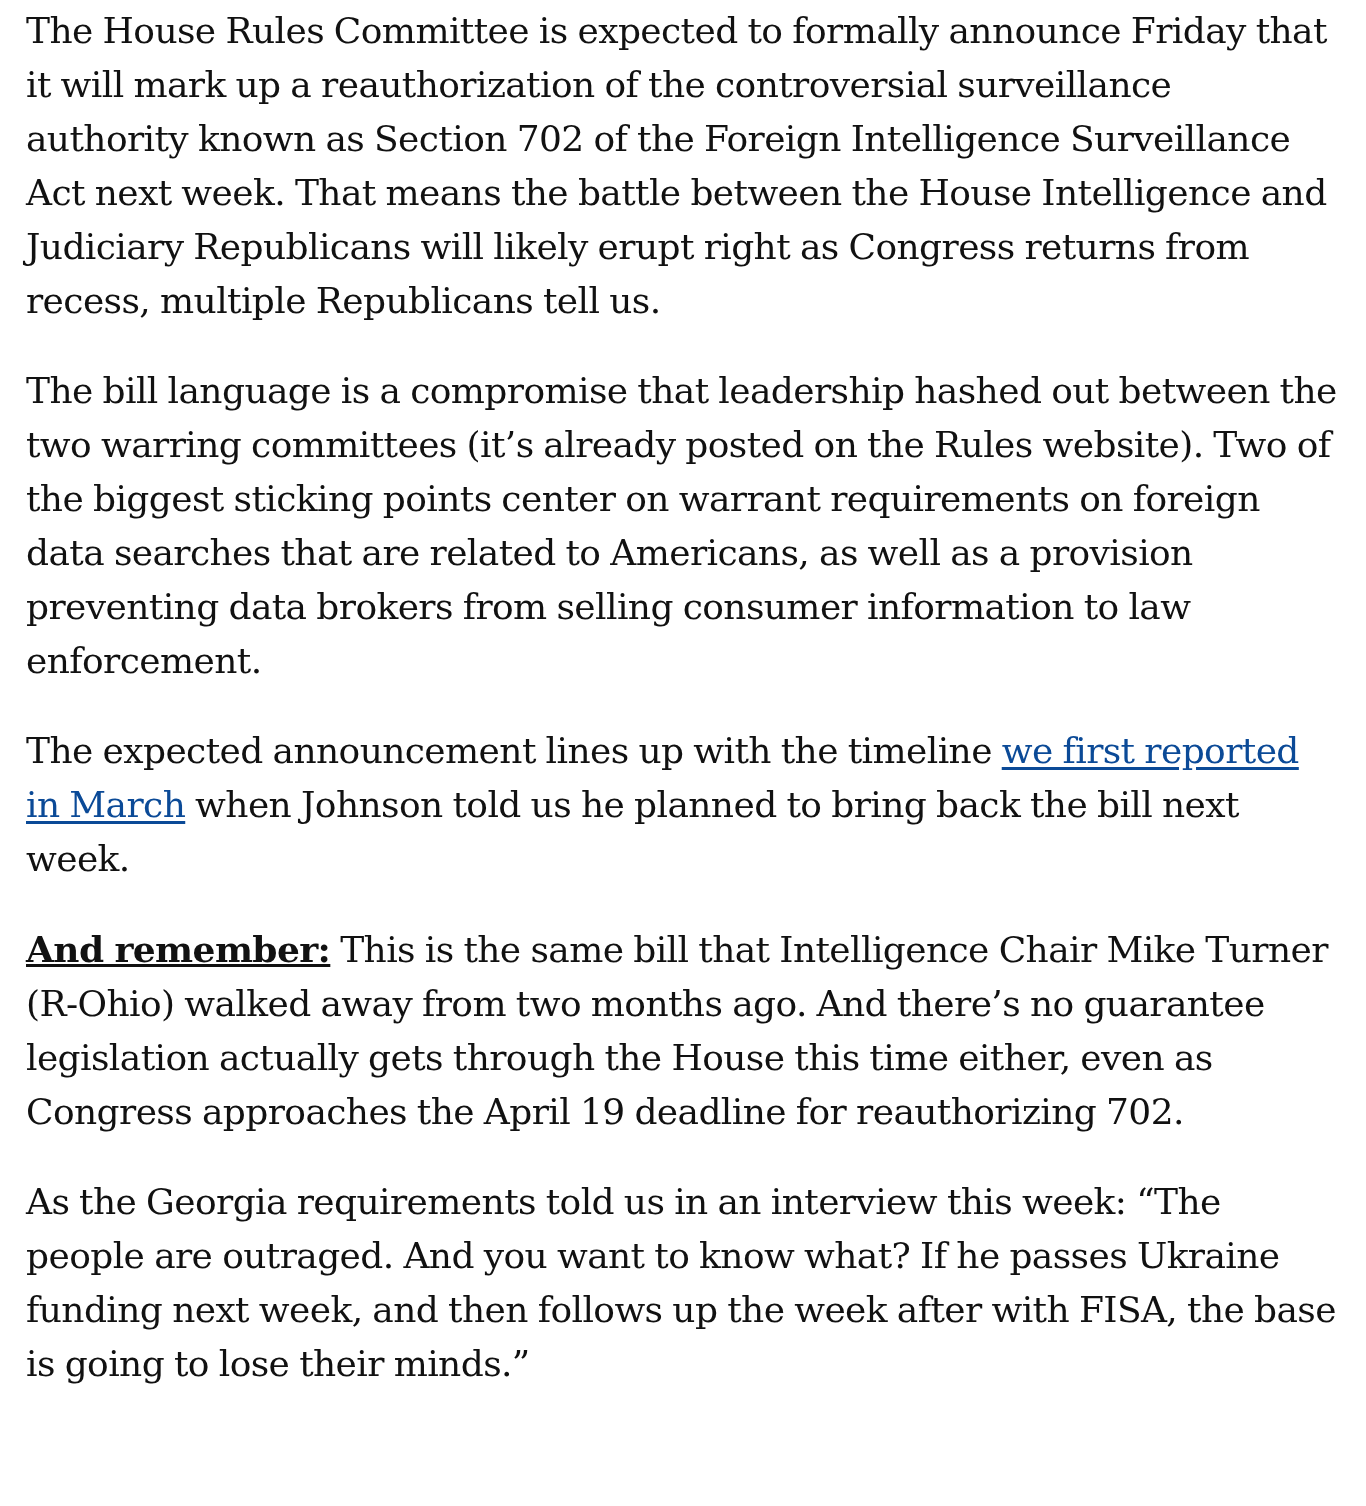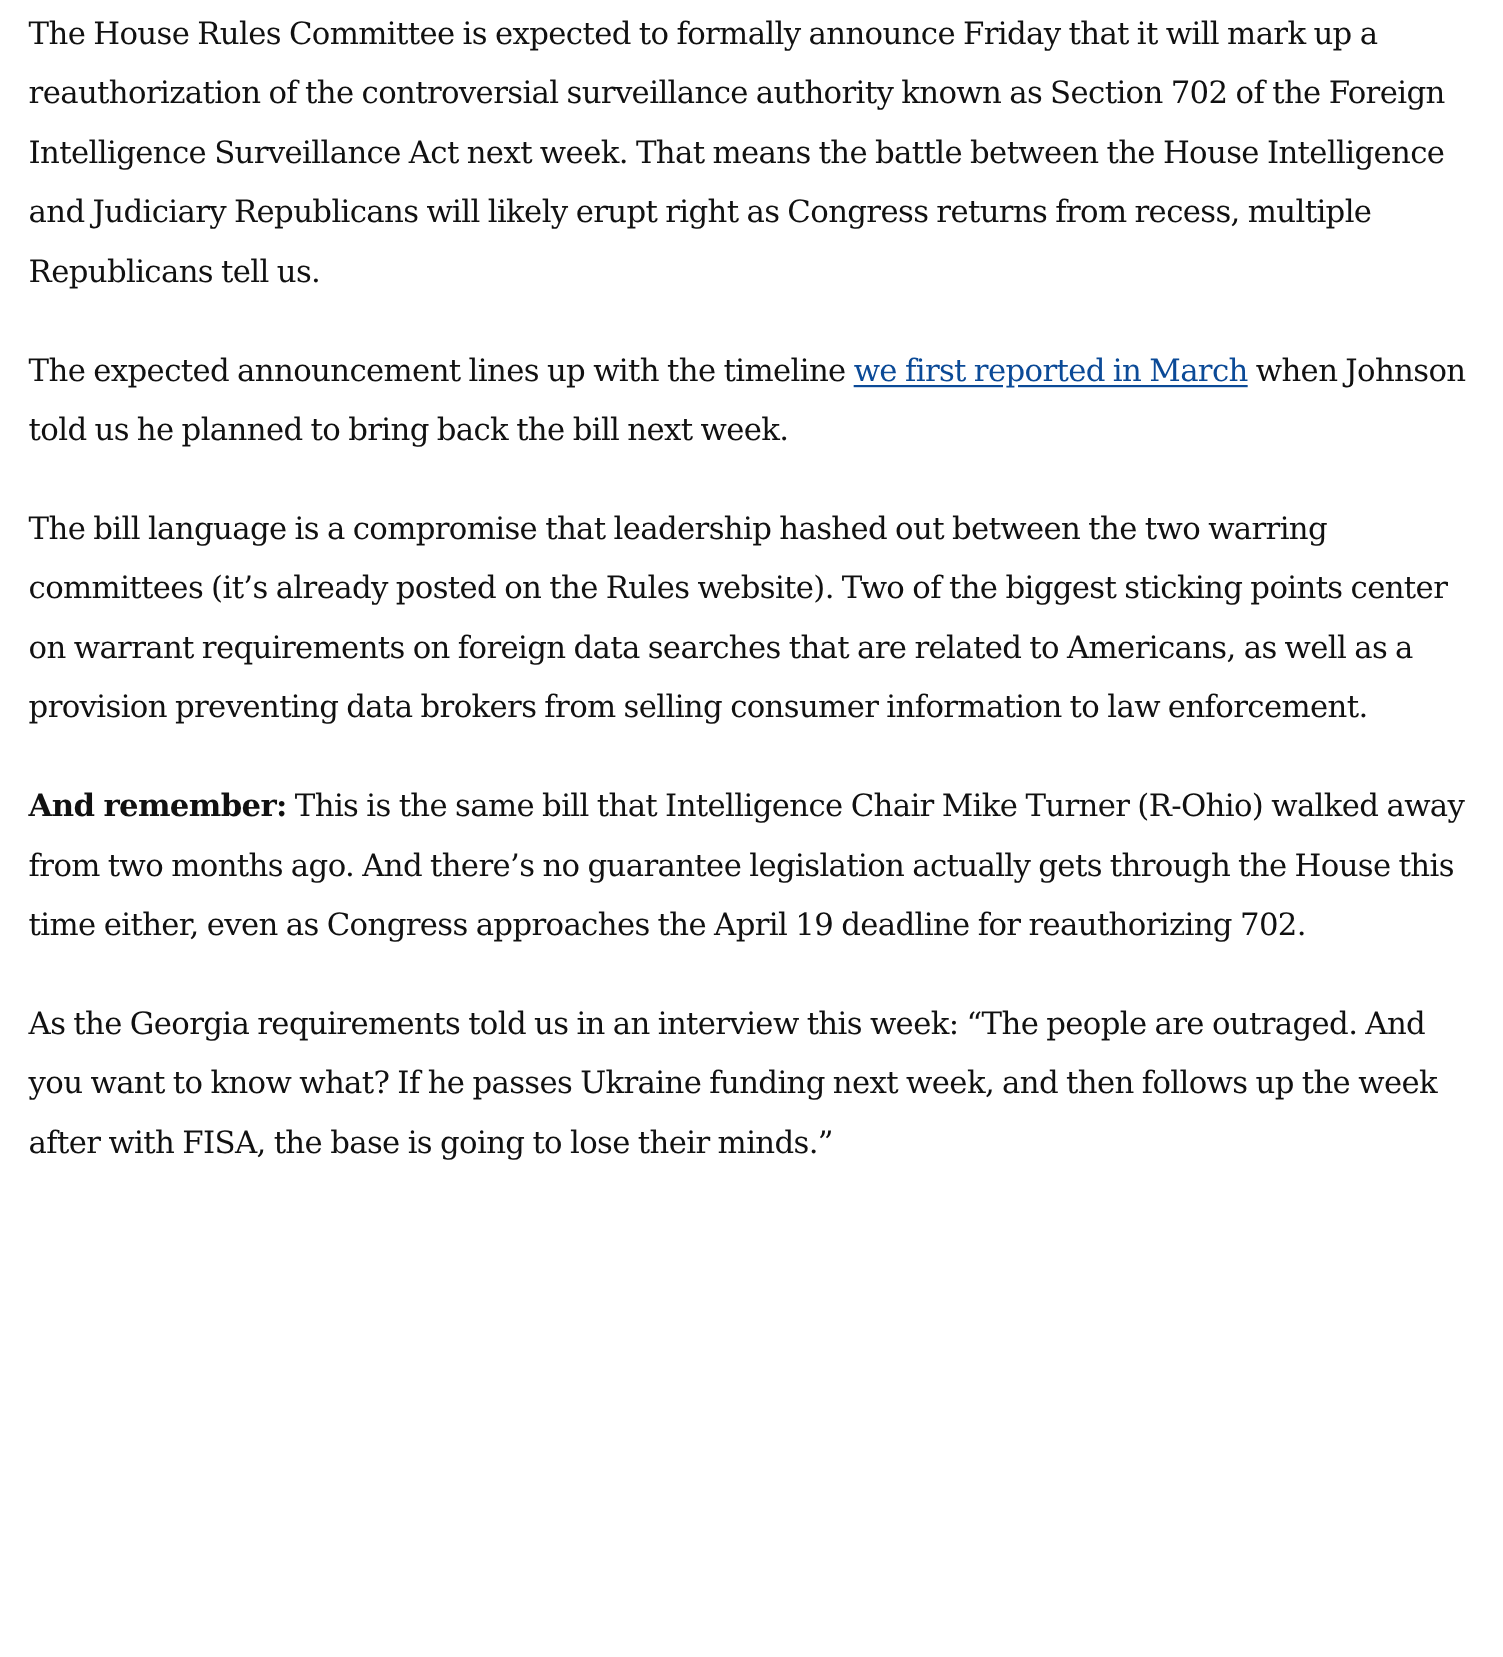--- a/index.html
+++ b/index.html
@@ -8,46 +8,47 @@
       background: #ffffff;
     }
     body {
       width: 1366px;
       height: 1506px;
       overflow: hidden;
     }
     .article {
       padding: 4px 26px 0 26px;
       font-family: "DejaVu Serif", "Liberation Serif", serif;
-      font-size: 28px;
+      font-size: 36px;
       line-height: 54px;
       color: #111111;
       letter-spacing: -0.6px;
       word-spacing: -1px;
     }
     .article p {
       margin: 0 0 36px 0;
     }
     .article a {
       color: #0b4a97;
       text-decoration: underline;
       text-underline-offset: 4px;
     }
     .article strong {
       font-weight: bold;
+      text-decoration: underline;
     }
   </style>
 </head>
 <body>
 
 <div class="article">
   <p>The House Rules Committee is expected to formally announce Friday that it will mark up a reauthorization of the controversial surveillance authority known as Section 702 of the Foreign Intelligence Surveillance Act next week. That means the battle between the House Intelligence and Judiciary Republicans will likely erupt right as Congress returns from recess, multiple Republicans tell us.</p>
 
+  <p>The bill language is a compromise that leadership hashed out between the two warring committees (it’s already posted on the Rules website). Two of the biggest sticking points center on warrant requirements on foreign data searches that are related to Americans, as well as a provision preventing data brokers from selling consumer information to law enforcement.</p>
+
   <p><span>The expected announcement lines up with the timeline </span><a href="#">we first reported in March</a><span> when Johnson told us he planned to bring back the bill next week.</span></p>
-
-  <p>The bill language is a compromise that leadership hashed out between the two warring committees (it’s already posted on the Rules website). Two of the biggest sticking points center on warrant requirements on foreign data searches that are related to Americans, as well as a provision preventing data brokers from selling consumer information to law enforcement.</p>
 
 
   <p><strong>And remember:</strong><span> This is the same bill that Intelligence Chair Mike Turner (R-Ohio) walked away from two months ago. And there’s no guarantee legislation actually gets through the House this time either, even as Congress approaches the April 19 deadline for reauthorizing 702.</span></p>
 
 
   <p>As the Georgia requirements told us in an interview this week: “The people are outraged. And you want to know what? If he passes Ukraine funding next week, and then follows up the week after with FISA, the base is going to lose their minds.”</p>
 </div>
 
 </body></html>

